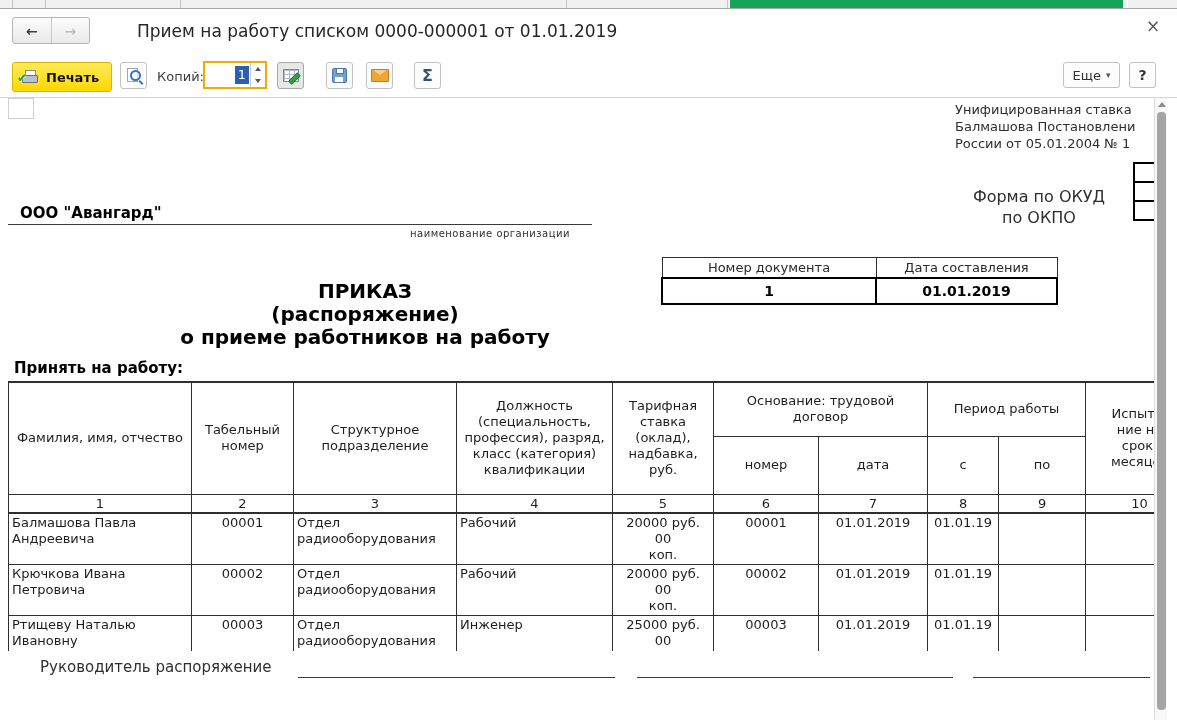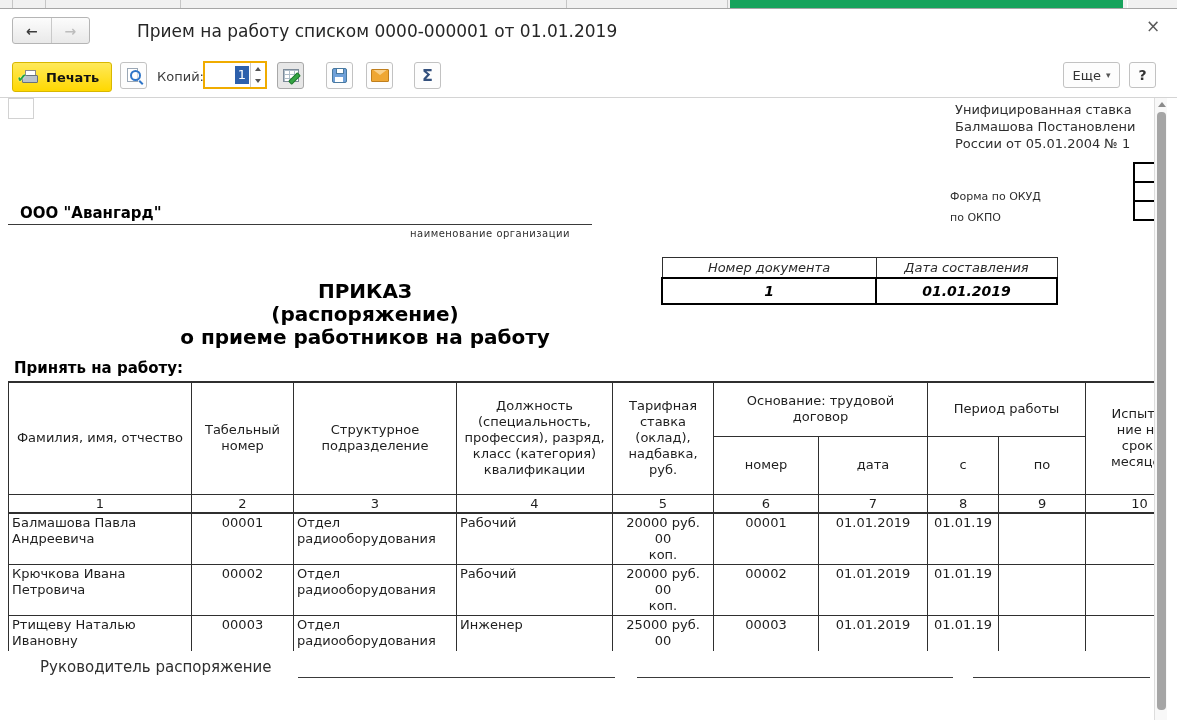--- a/index.html
+++ b/index.html
@@ -59,29 +59,29 @@
   .ico-floppy{position:relative;width:13px;height:13px;background:#6fa0d8;border:1px solid #49799f;border-radius:2px;}
   .fl-slot{position:absolute;left:3px;top:0;width:6px;height:4px;background:#fff;border:1px solid #49799f;border-top:none;}
   .fl-label{position:absolute;left:2px;bottom:0;width:8px;height:5px;background:#fff;}
   .ico-mail{position:relative;width:16px;height:11px;background:#efa733;border:1px solid #c07f1d;border-radius:1px;overflow:hidden;}
   .ml-flap{position:absolute;left:0;top:-1px;width:0;height:0;border-left:8px solid transparent;border-right:8px solid transparent;border-top:6px solid #f8d08a;}
   .sigma{font-size:16px;font-weight:bold;color:#33507d;line-height:1;}
 
   
   .cellbox{position:absolute;left:8px;top:98px;width:26px;height:21px;border:1px solid #d2d2d2;box-sizing:border-box;}
   .corner{position:absolute;left:955px;top:101px;width:199px;height:54px;overflow:hidden;font-size:13px;line-height:17px;white-space:nowrap;color:#2e2e2e;}
-  .okudblk{position:absolute;left:950px;top:186px;width:178px;text-align:left;font-size:11px;line-height:21px;color:#2e2e2e;}
+  .okudblk{position:absolute;left:950px;top:186px;width:178px;text-align:center;font-size:16px;line-height:21px;color:#2e2e2e;}
   .codeboxes{position:absolute;left:1133px;top:162px;width:21px;height:68px;overflow:hidden;}
   .codebox{width:34px;height:21px;border:2px solid #000;box-sizing:border-box;background:#fff;margin-top:-2px;}
   .codebox:first-child{margin-top:0;}
   .orgname{position:absolute;left:20px;top:204px;font-size:15px;font-weight:bold;color:#000;}
   .orgline{position:absolute;left:8px;top:224px;width:584px;height:1px;background:#3a3a3a;}
   .orgcap{position:absolute;left:298px;top:228px;width:384px;text-align:center;font-size:10px;letter-spacing:.5px;color:#2f2f2f;}
 
-  table.dt{position:absolute;left:661px;top:257px;border-collapse:collapse;table-layout:fixed;font-style:italic;}
+  table.dt{position:absolute;left:661px;top:257px;border-collapse:collapse;table-layout:fixed;}
   table.dt td{box-sizing:border-box;text-align:center;}
   .dt-h td{border:1px solid #2f2f2f;height:20px;font-size:13px;color:#2a2a2a;}
   .dt-v td{border:2px solid #000;height:26px;font-size:14px;font-weight:bold;color:#000;}
 
   .ordertitle{position:absolute;left:115px;top:280px;width:500px;text-align:center;font-size:20px;font-weight:bold;line-height:23px;color:#000;}
   .hireline{position:absolute;left:14px;top:359px;font-size:15px;font-weight:bold;color:#000;}
 
   .mtwrap{position:absolute;left:8px;top:381px;width:1146px;height:270px;overflow:hidden;}
   table.mt{border-collapse:collapse;table-layout:fixed;width:1185px;font-size:13px;color:#1e1e1e;}
   table.mt td,table.mt th{border:1px solid #2f2f2f;padding:1px 3px;font-weight:normal;box-sizing:border-box;}

